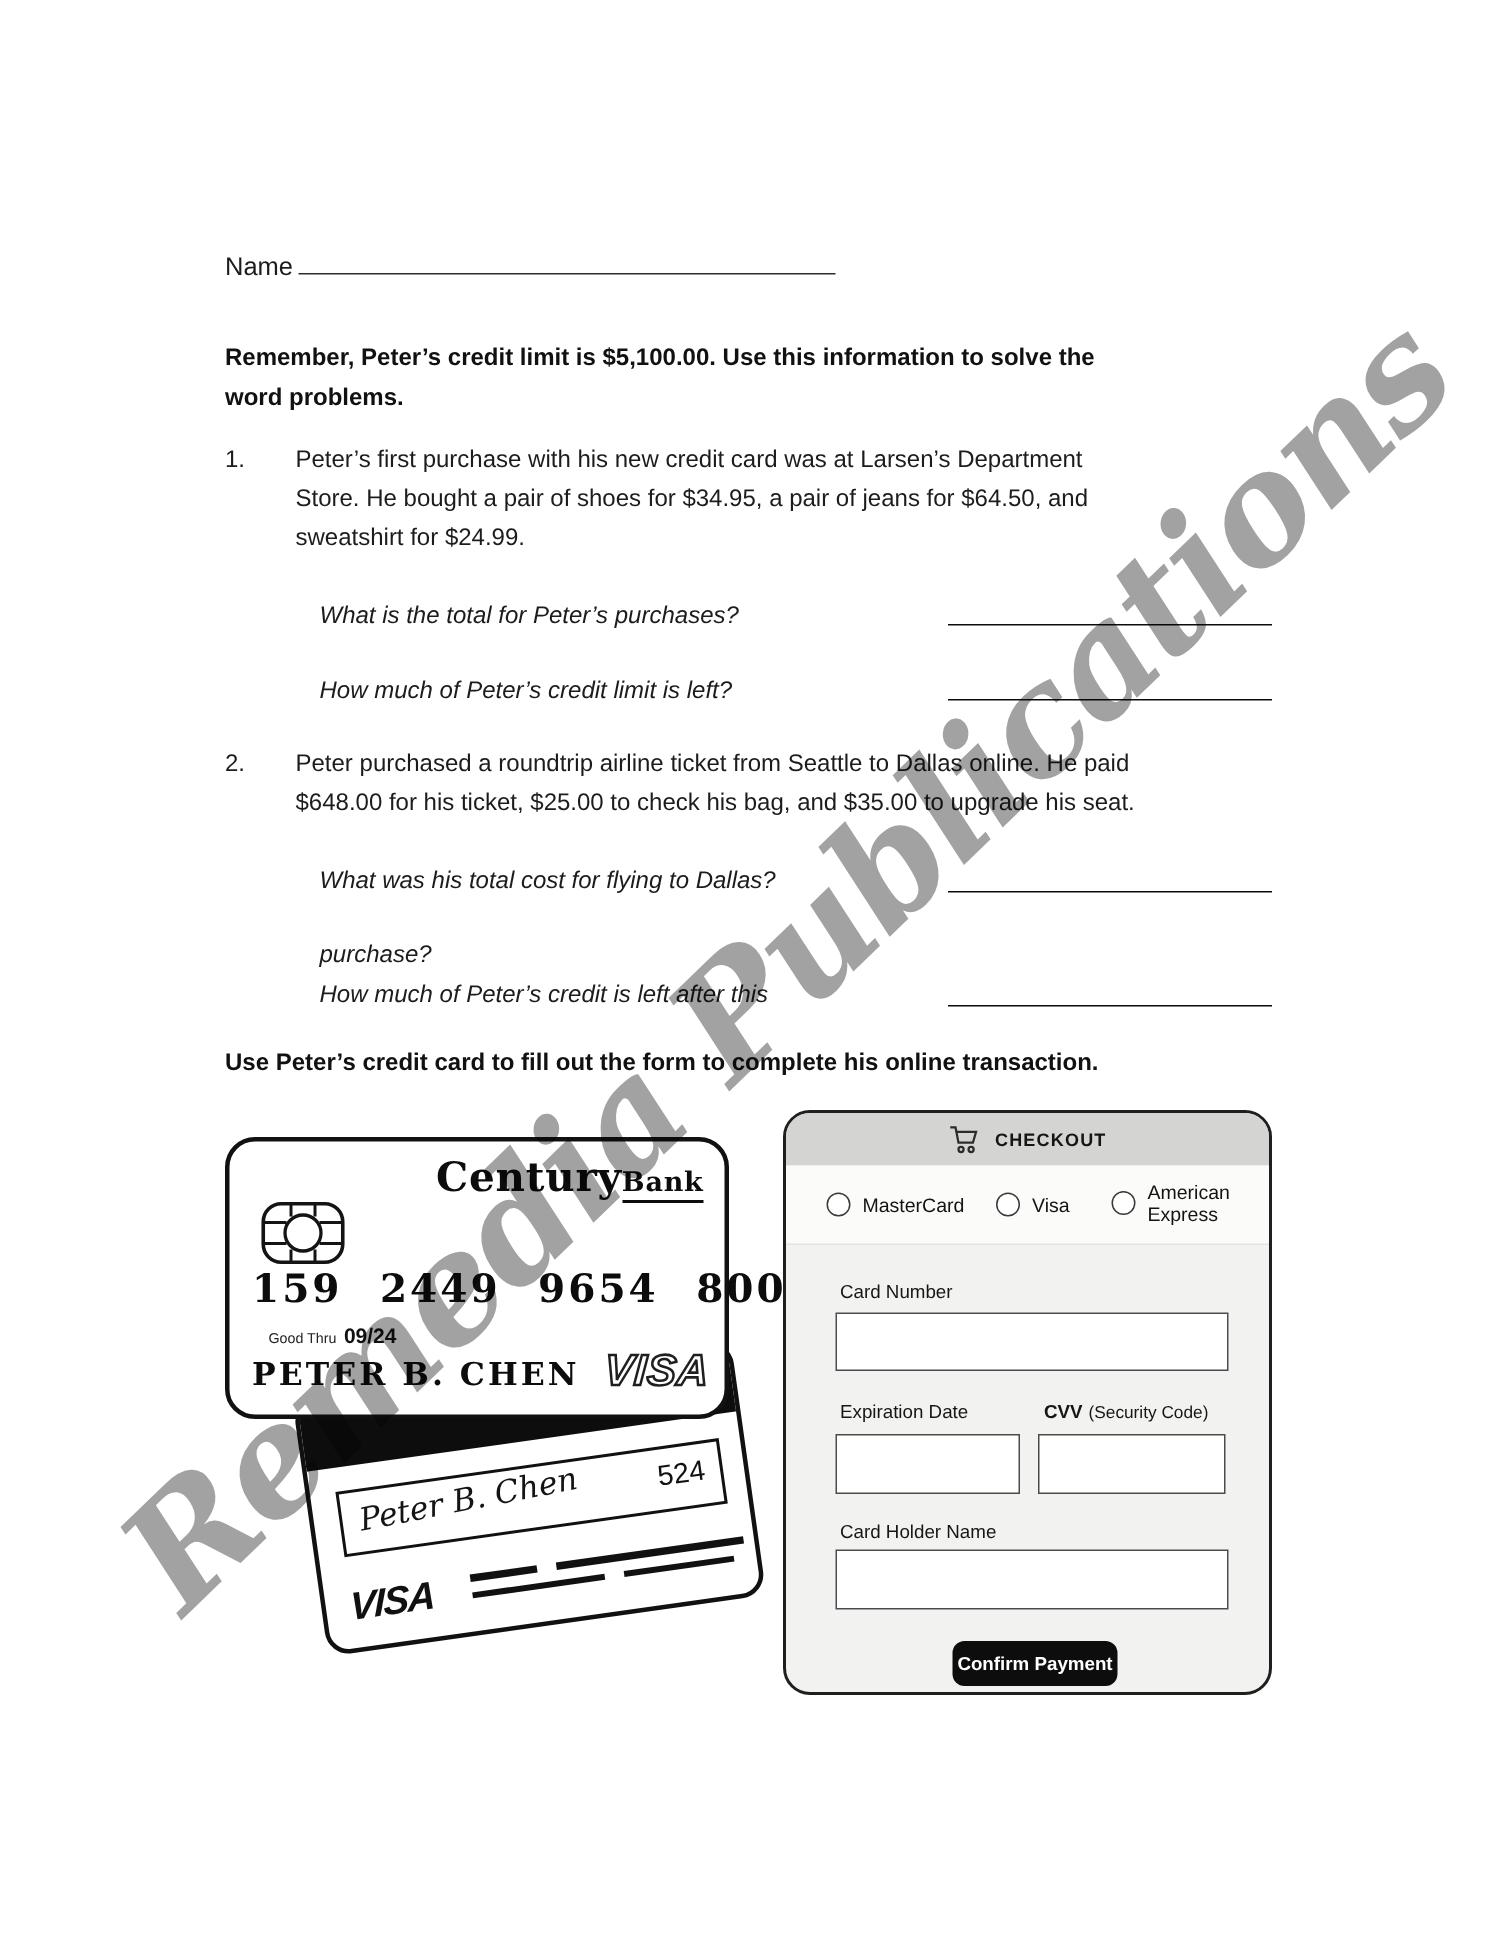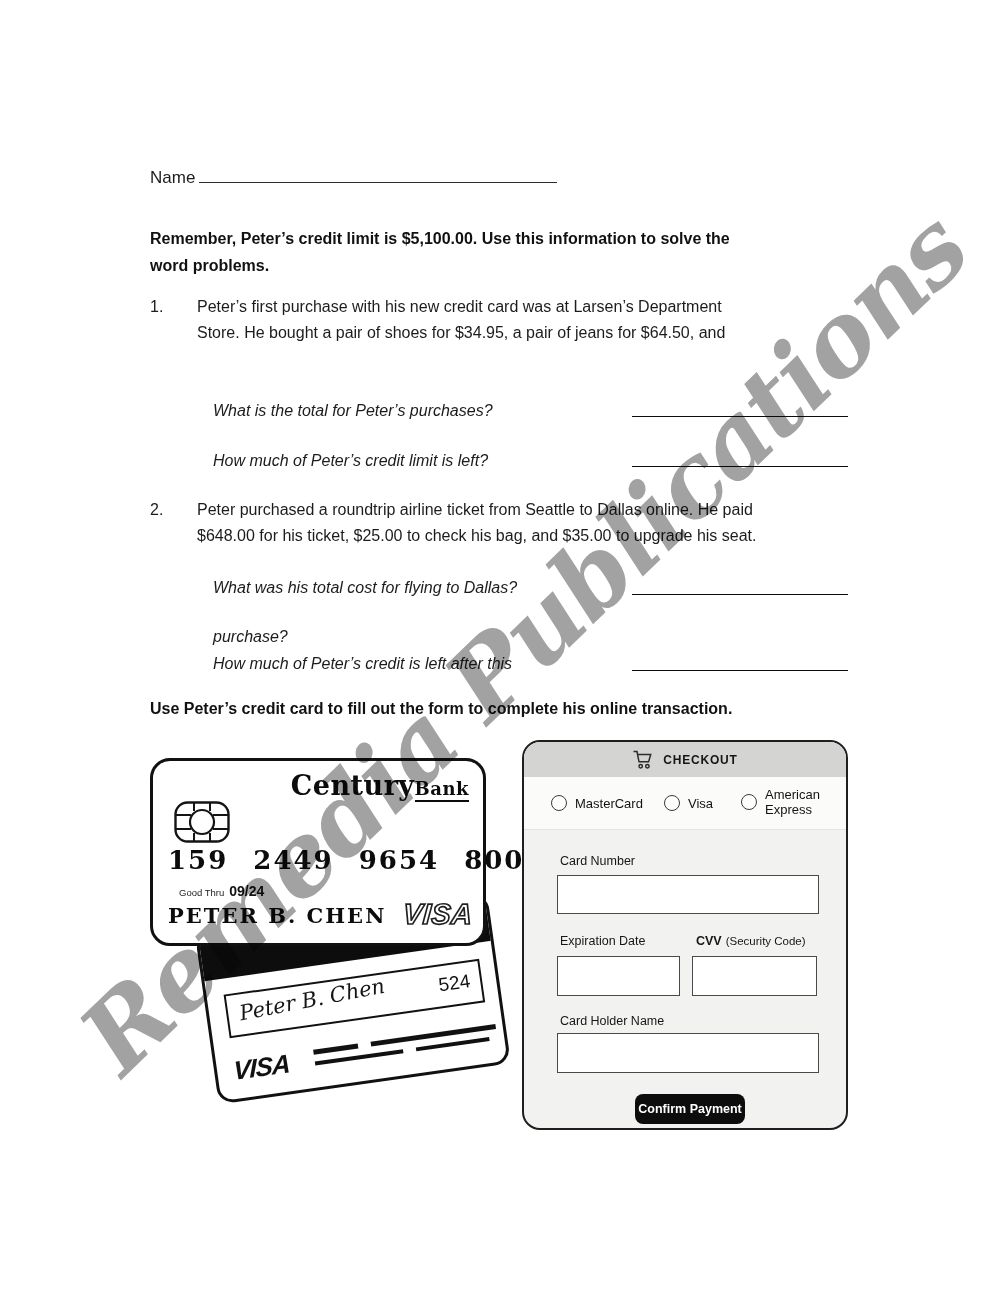--- a/index.html
+++ b/index.html
@@ -225,20 +225,21 @@
   <div class="intro">
     <div>Remember, Peter’s credit limit is $5,100.00. Use this information to solve the</div>
     <div>word problems.</div>
   </div>
 
   <div class="problem p1">
     <div class="pnum">1.</div>
     <div class="ptext">
       <div>Peter’s first purchase with his new credit card was at Larsen’s Department</div>
       <div>Store. He bought a pair of shoes for $34.95, a pair of jeans for $64.50, and</div>
+      <div>sweatshirt for $24.99.</div>
     </div>
   </div>
   <div class="question q1a">What is the total for Peter’s purchases?</div>
   <div class="answer-line a1"></div>
   <div class="question q1b">How much of Peter’s credit limit is left?</div>
   <div class="answer-line a2"></div>
 
   <div class="problem p2">
     <div class="pnum">2.</div>
     <div class="ptext">

